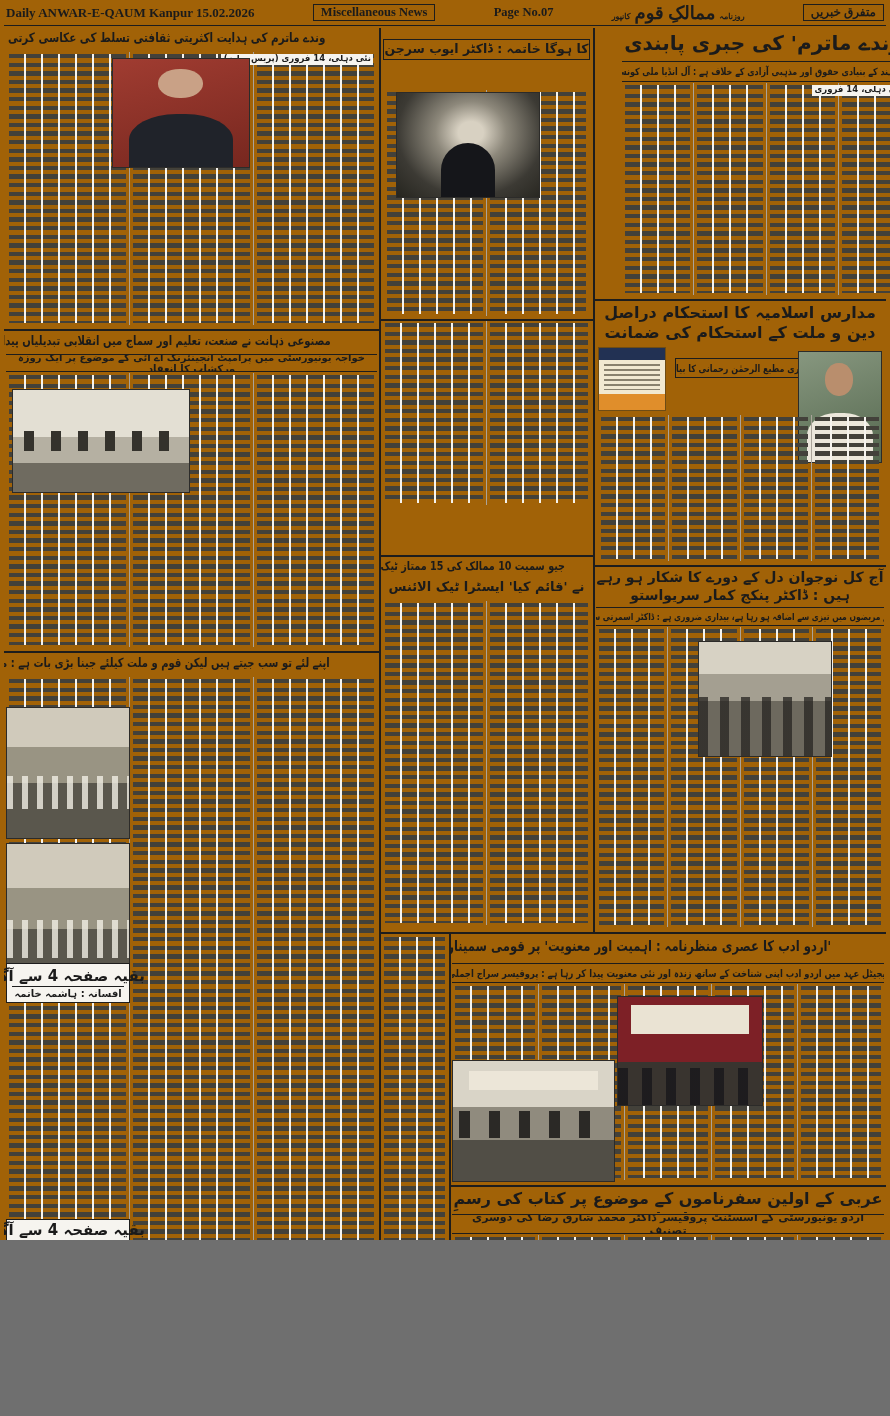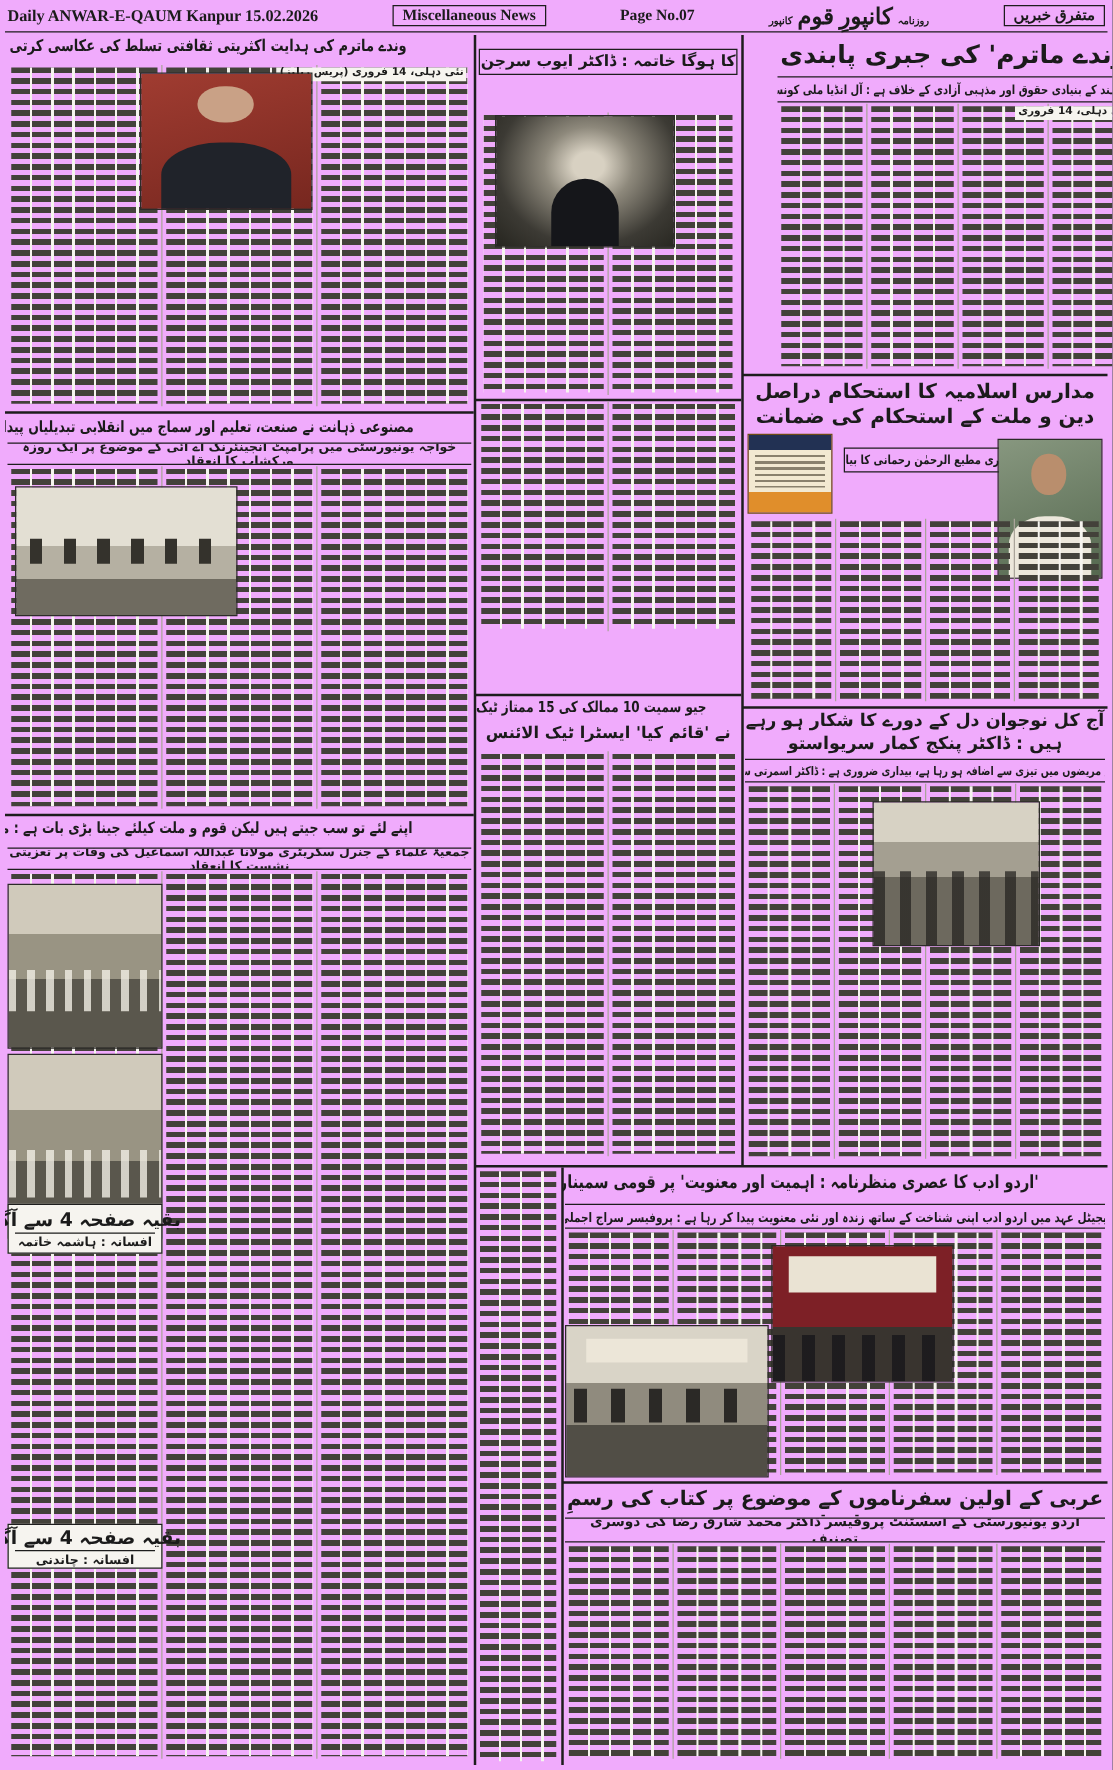--- a/index.html
+++ b/index.html
@@ -1,17 +1,17 @@
 <!DOCTYPE html>
 <html><head>
 <meta charset="utf-8">
 <style>
 *{margin:0;padding:0;box-sizing:border-box;}
 body{background:#6f6f6f;font-family:"DejaVu Sans",sans-serif;}
-.sheet{position:relative;width:890px;height:1416px;margin:0 auto;background:#f0abfc;color:#1b1b1b;overflow:hidden;outline:1px solid #444;}
+.sheet{position:relative;width:890px;height:1240px;margin:0 auto;background:#a16207;color:#1b1b1b;overflow:hidden;outline:1px solid #444;}
 .abs{position:absolute;}
 .urdu{direction:rtl;}
 .en-serif{font-family:"Liberation Serif",serif;}
 
 .header{left:4px;top:2px;width:882px;height:24px;display:flex;align-items:center;justify-content:space-between;border-bottom:1.6px solid #1d1d1d;padding:0 2px 2px 2px;}
 .hbox{border:1.3px solid #1d1d1d;padding:0 7px;font-weight:bold;}
 .h-en{font-weight:bold;font-size:13px;white-space:nowrap;}
 .h-page{font-weight:bold;font-size:12.5px;white-space:nowrap;}
 .h-mast{display:flex;align-items:baseline;gap:4px;direction:rtl;white-space:nowrap;}
 .h-mast .small{font-size:8px;font-weight:bold;}
@@ -68,21 +68,21 @@
 
   <header class="abs header en-serif">
     <span class="h-en">
       <span>Daily ANWAR-E-QAUM Kanpur</span>
       <span>15.02.2026</span>
     </span>
     <span class="hbox" style="font-size:12.5px;">Miscellaneous News</span>
     <span class="h-page">Page No.07</span>
     <span class="h-mast urdu">
       <span class="small">روزنامہ</span>
-      <span class="big">کانپورِ قوم</span>
+      <span class="big">ممالکِ قوم</span>
       <span class="small">کانپور</span>
     </span>
     <span class="hbox urdu" style="font-size:12px;">متفرق خبریں</span>
   </header>
 
   <div class="abs vr" style="left:379px;top:28px;width:1.5px;height:1384px;"></div>
   <div class="abs vr" style="left:593px;top:28px;width:1.5px;height:905px;"></div>
   <div class="abs vr" style="left:449px;top:934px;width:1.5px;height:478px;"></div>
   <div class="abs hr" style="left:594px;top:299px;width:292px;height:1.5px;"></div>
   <div class="abs hr" style="left:594px;top:565px;width:292px;height:1.5px;"></div>
@@ -260,21 +260,20 @@
           </div>
         </div>
     </div>
     <div class="photo p-room" style="left:8px;top:58px;width:178px;height:104px;">
         <i class="row"></i>
       </div>
   </section>
 
   <section class="abs art" style="left:4px;top:653px;width:375px;height:759px;">
     <h2 class="hd urdu" style="height:24px;font-size:12.5px;padding-top:2px;"><span class="condense">اپنے لئے تو سب جیتے ہیں لیکن قوم و ملت کیلئے جینا بڑی بات ہے : مفتی اسماعیل</span></h2>
-    <div class="sub urdu" style="height:18px;font-size:10px;">جمعیۃ علماء کے جنرل سکریٹری مولانا عبداللہ اسماعیل کی وفات پر تعزیتی نشست کا انعقاد</div>
     <div class="body" style="height:710px;">
       <div class="cols">
           <div class="col">
             <div class="lines"></div>
           </div>
           <div class="col">
             <div class="lines"></div>
           </div>
           <div class="col">
             <div class="lines"></div>

